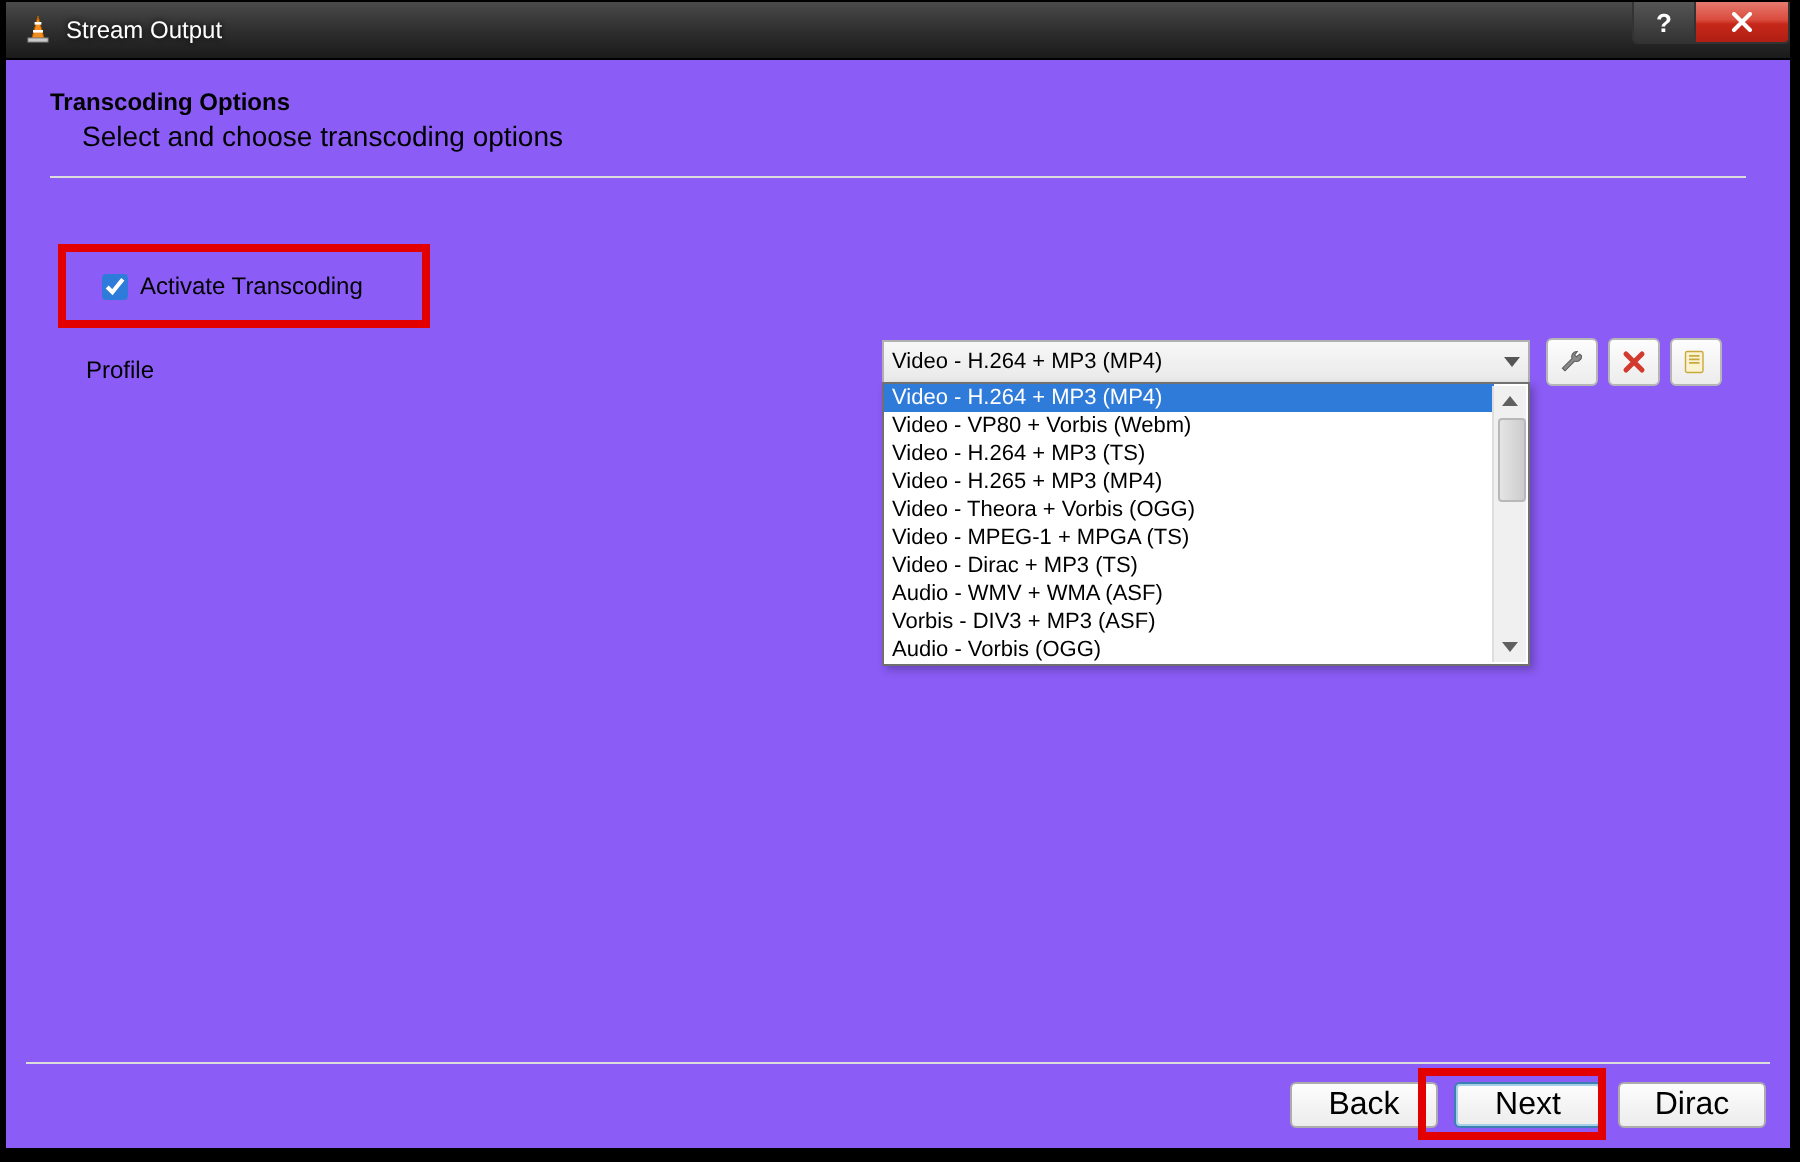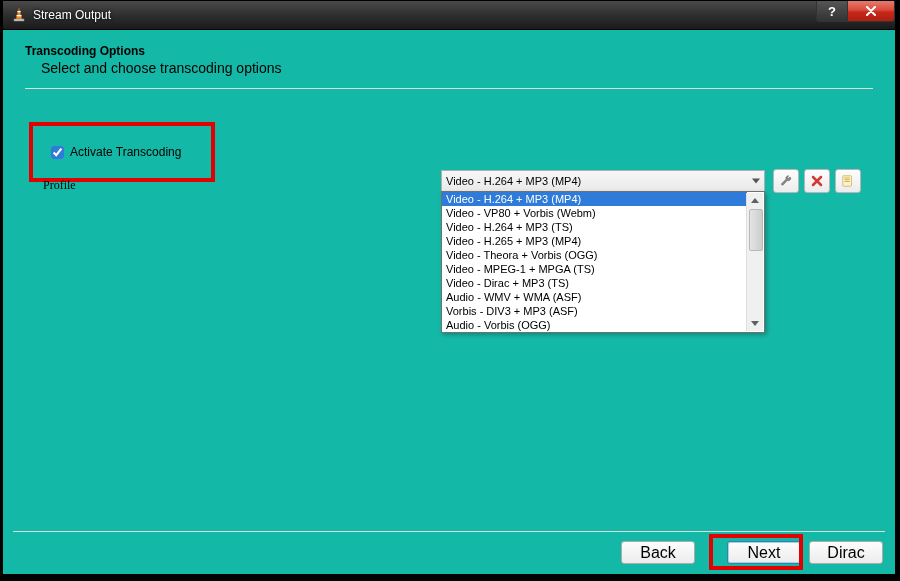--- a/index.html
+++ b/index.html
@@ -62,58 +62,57 @@
   }
   .win-btn.close {
     width: 46px;
     background: linear-gradient(to bottom, #e67a6f 0%, #d94b3d 45%, #c6281a 55%, #b01e12 100%);
     color: #fff;
     border-bottom-right-radius: 3px;
   }
   .content {
     position: absolute;
     top: 29px; left: 0; right: 0; bottom: 0;
-    background: #14b8a6;
+    background: #8b5cf6;
   }
   .heading {
     margin: 14px 0 0 22px;
     font-weight: bold;
     font-size: 12px;
     color: #000;
   }
   .subheading {
     margin: 2px 0 0 38px;
     font-size: 14px;
     color: #000;
   }
   .hr {
     border: none;
     border-top: 1px solid #dcdcdc;
     margin: 12px 22px 0 22px;
   }
   .activate-zone {
     position: absolute;
     top: 92px; left: 26px;
-    width: 186px; height: 60px;
+    width: 186px; height: 42px;
     border: 4px solid #e20000;
     box-sizing: border-box;
     display: flex;
     align-items: center;
     padding-left: 14px;
   }
   .activate-zone input[type=checkbox] {
     margin-right: 6px;
     accent-color: #2f7bd9;
   }
   .profile-label {
     position: absolute;
     top: 148px; left: 40px;
     font-size: 12px;
     color: #000;
-    font-family: Liberation Serif, serif;
   }
   .profile-select {
     position: absolute;
     top: 140px; left: 438px;
     width: 324px; height: 22px;
     background: linear-gradient(to bottom, #f7f7f7, #e9e9e9);
     border: 1px solid #b0b0b0;
     box-sizing: border-box;
     display: flex; align-items: center;
     padding: 0 4px;
@@ -209,21 +208,20 @@
     border: 1px solid #acacac;
     border-radius: 3px;
     font-size: 16px;
     color: #000;
     display: flex; align-items: center; justify-content: center;
     box-sizing: border-box;
   }
   .btn.default {
     border: 1px solid #3c7fb1;
     box-shadow: inset 0 0 0 1px #a6d0e7;
-    margin-left: 24px;
   }
   .next-highlight {
     position: absolute;
     right: 92px; bottom: 4px;
     width: 94px; height: 36px;
     border: 4px solid #e20000;
     box-sizing: border-box;
     pointer-events: none;
   }
 </style>

